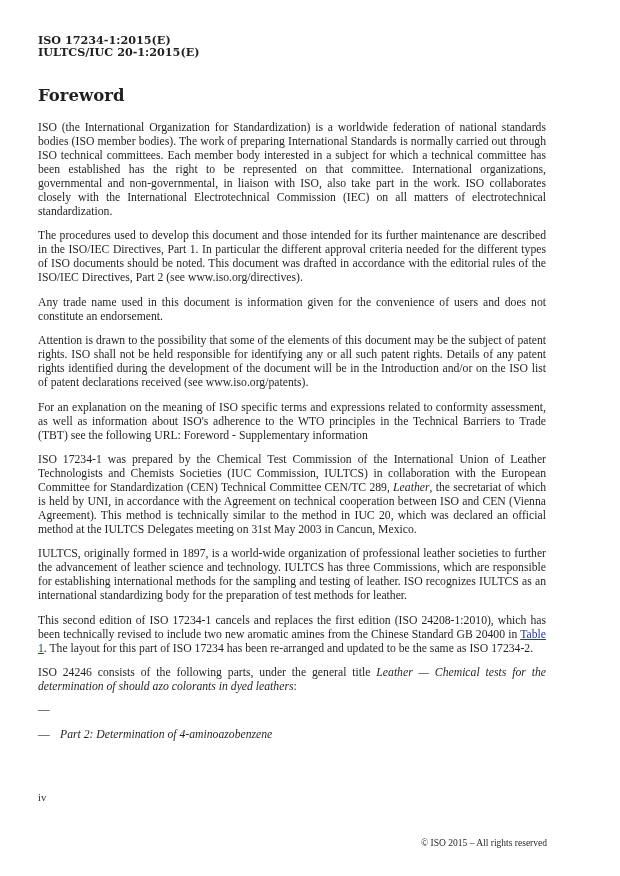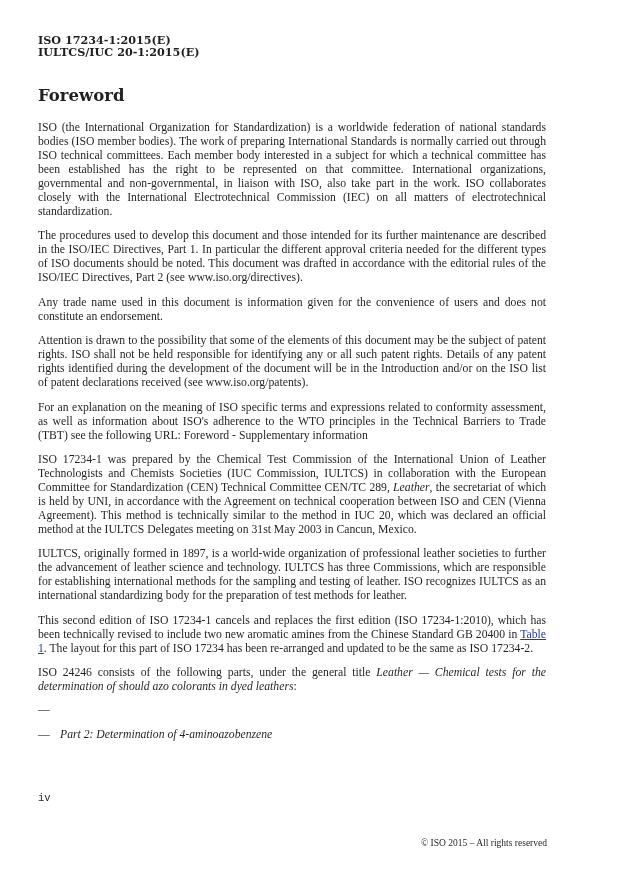--- a/index.html
+++ b/index.html
@@ -28,21 +28,21 @@
       margin: 0 0 10.4px 0; text-align: justify;
     }
     .list-item {
       display: flex; margin: 0 0 10.4px 0; font-style: italic;
     }
     .dash { width: 22px; flex: 0 0 22px; font-style: normal; }
     a.link { color: #1f3a9e; text-decoration: underline; }
     em { font-style: italic; }
     .footer-left {
       position: absolute; left: 38px; top: 792px;
-      font-family: Liberation Mono, monospace; font-size: 10.5px; color: #231f20; text-align: center;
+      font-family: Liberation Serif, serif; font-size: 10.5px; color: #231f20; text-align: center;
     }
     .footer-right {
       position: absolute; right: 73px; top: 838px;
       font-family: "Liberation Serif", serif; font-size: 9.5px; color: #231f20;
     }
   </style>
 </head>
 <body>
 
 <div class="page">
@@ -55,21 +55,21 @@
   <h1 class="title">Foreword</h1>
 
   <div class="body">
     <p>ISO (the International Organization for Standardization) is a worldwide federation of national standards bodies (ISO member bodies). The work of preparing International Standards is normally carried out through ISO technical committees. Each member body interested in a subject for which a technical committee has been established has the right to be represented on that committee. International organizations, governmental and non-governmental, in liaison with ISO, also take part in the work. ISO collaborates closely with the International Electrotechnical Commission (IEC) on all matters of electrotechnical standardization.</p>
     <p>The procedures used to develop this document and those intended for its further maintenance are described in the ISO/IEC Directives, Part 1. In particular the different approval criteria needed for the different types of ISO documents should be noted. This document was drafted in accordance with the editorial rules of the ISO/IEC Directives, Part 2 (see www.iso.org/directives).</p>
     <p>Any trade name used in this document is information given for the convenience of users and does not constitute an endorsement.</p>
     <p>Attention is drawn to the possibility that some of the elements of this document may be the subject of patent rights. ISO shall not be held responsible for identifying any or all such patent rights.  Details of any patent rights identified during the development of the document will be in the Introduction and/or on the ISO list of patent declarations received (see www.iso.org/patents).</p>
     <p>For an explanation on the meaning of ISO specific terms and expressions related to conformity assessment, as well as information about ISO's adherence to the WTO principles in the Technical Barriers to Trade (TBT) see the following URL: Foreword - Supplementary information</p>
     <p><span>ISO 17234-1 was prepared by the Chemical Test Commission of the International Union of Leather Technologists and Chemists Societies (IUC Commission, IULTCS) in collaboration with the European Committee for Standardization (CEN) Technical Committee CEN/TC 289, </span><em>Leather</em><span>, the secretariat of which is held by UNI, in accordance with the Agreement on technical cooperation between ISO and CEN (Vienna Agreement). This method is technically similar to the method in IUC 20, which was declared an official method at the IULTCS Delegates meeting on 31st May 2003 in Cancun, Mexico.</span></p>
     <p>IULTCS, originally formed in 1897, is a world-wide organization of professional leather societies to further the advancement of leather science and technology. IULTCS has three Commissions, which are responsible for establishing international methods for the sampling and testing of leather. ISO recognizes IULTCS as an international standardizing body for the preparation of test methods for leather.</p>
-    <p><span>This second edition of ISO 17234-1 cancels and replaces the first edition (ISO 17234-1:2010), which has been technically revised to include two new aromatic amines from the Chinese Standard GB 20400 in </span><a class="link" href="#">Table 1</a><span>. The layout for this part of ISO 17234 has been re-arranged and updated to be the same as ISO 17234-2.</span></p>
+    <p><span>This second edition of ISO 17234-1 cancels and replaces the first edition (ISO 24208-1:2010), which has been technically revised to include two new aromatic amines from the Chinese Standard GB 20400 in </span><a class="link" href="#">Table 1</a><span>. The layout for this part of ISO 17234 has been re-arranged and updated to be the same as ISO 17234-2.</span></p>
     <p style="margin-bottom:9px"><span>ISO 24246 consists of the following parts, under the general title </span><em>Leather — Chemical tests for the determination of should azo colorants in dyed leathers</em><span>:</span></p>
 
     <div class="list-item">
       <span class="dash">—</span>
     </div>
     <div class="list-item">
       <span class="dash">—</span>
       <span>Part 2: Determination of 4-aminoazobenzene</span>
     </div>
   </div>

